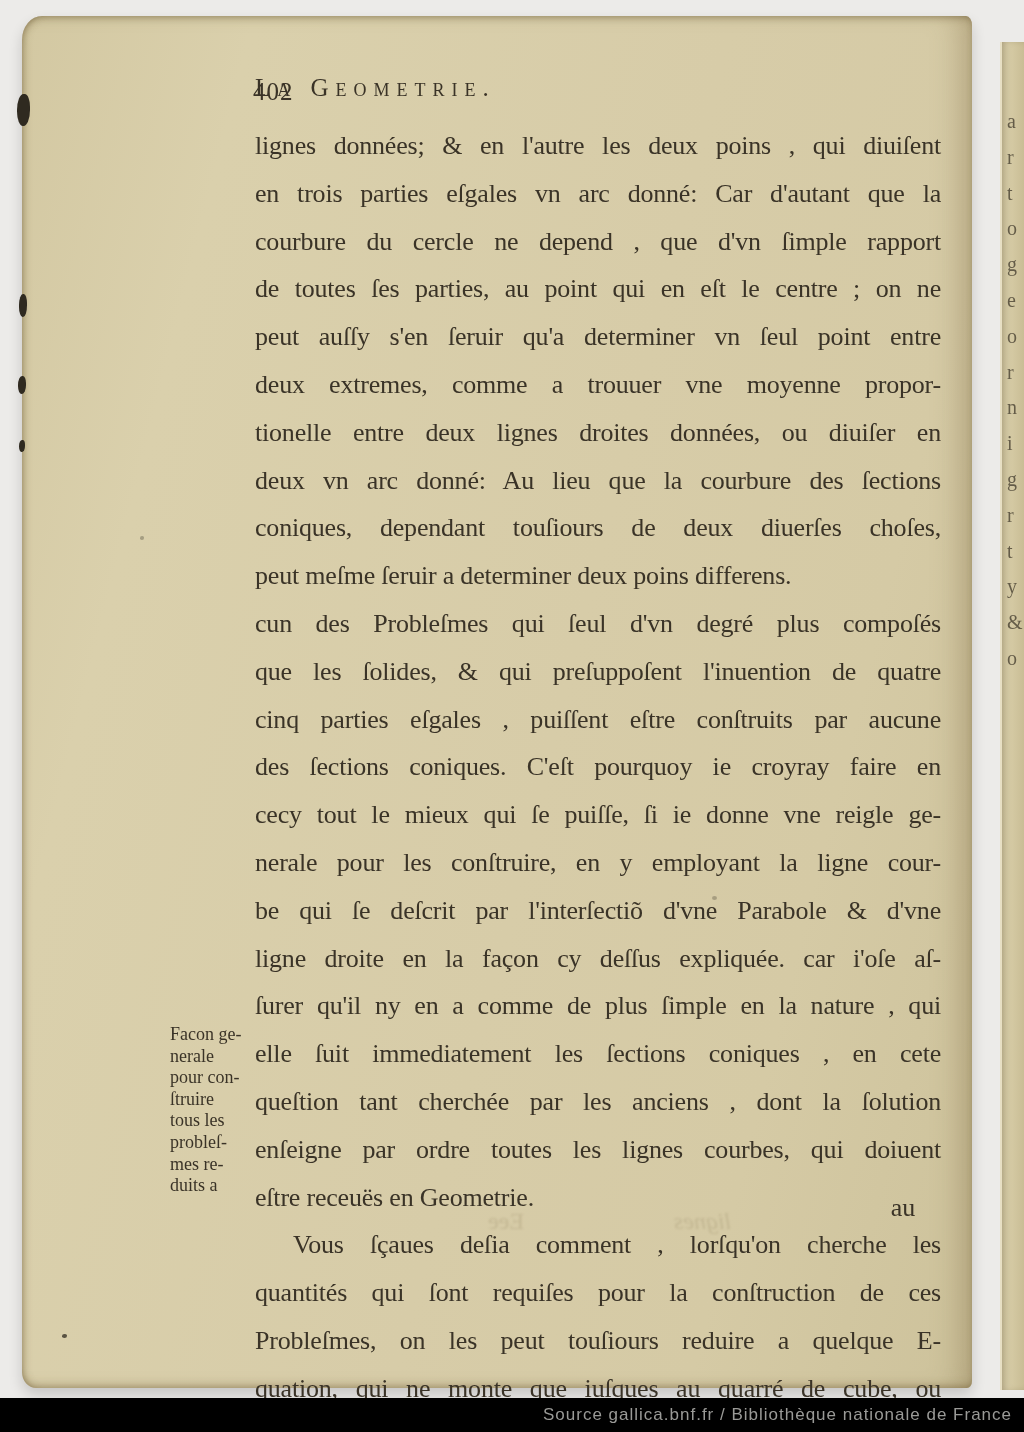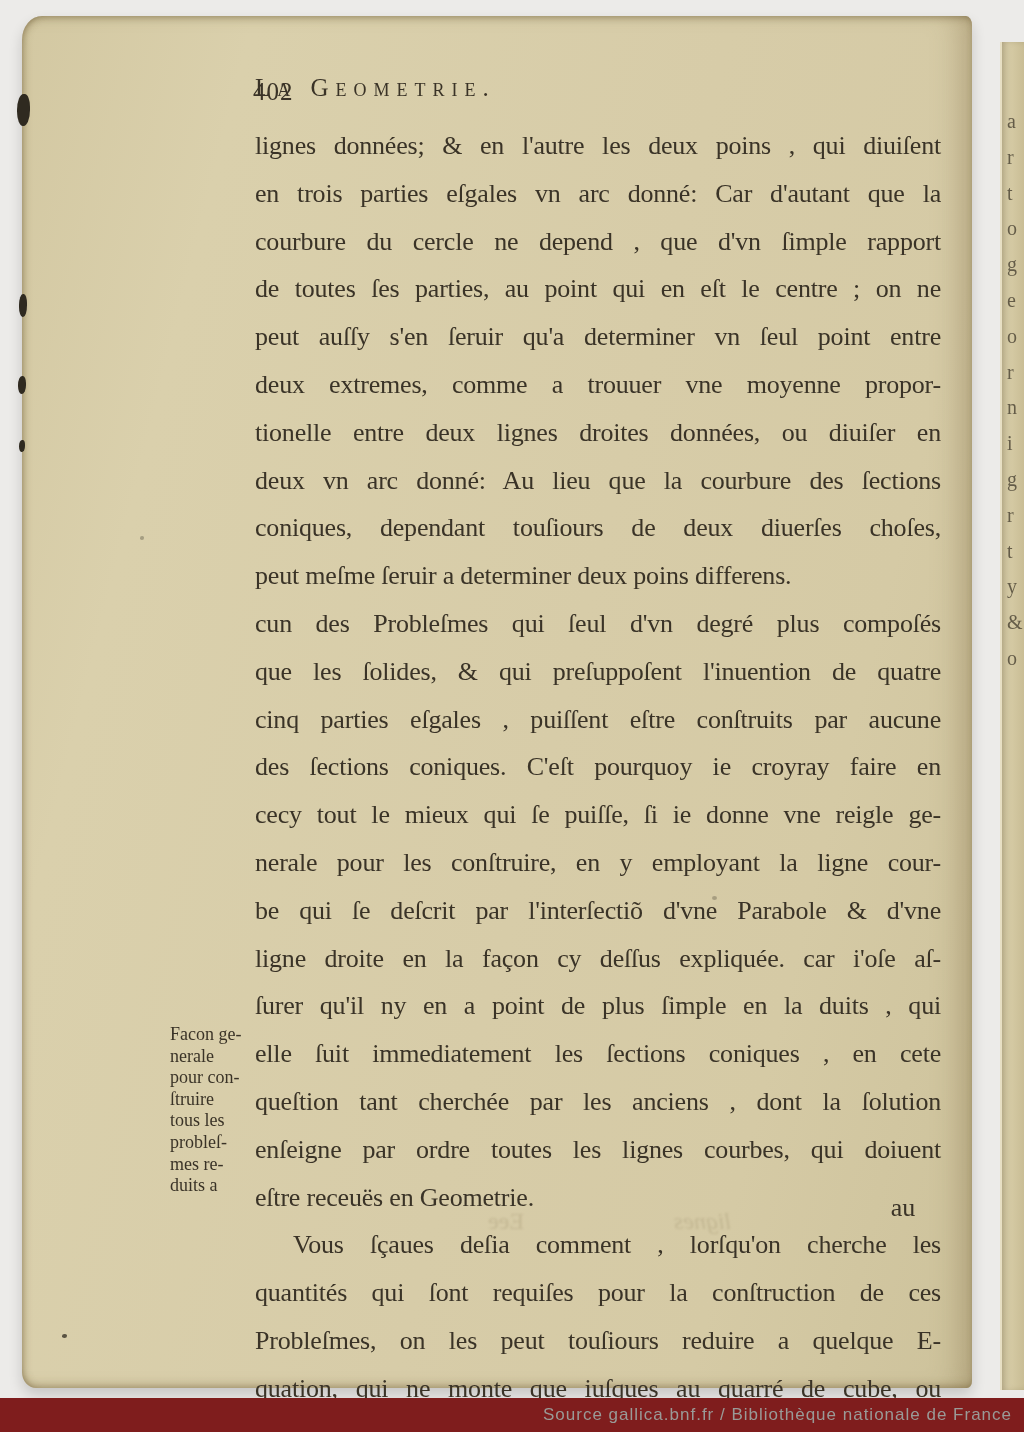--- a/index.html
+++ b/index.html
@@ -74,21 +74,21 @@
   .ghost{
     position:absolute;color:rgba(125,112,75,.20);font-size:24px;
     transform:scaleX(-1);filter:blur(1px);
   }
   .ghost.g1{left:466px;top:1192px;}
   .ghost.g2{left:652px;top:1192px;font-style:italic;}
 
   
   .footer{
     position:absolute;left:0;bottom:0;width:1024px;height:34px;
-    background:#7f1d1d;
+    background:#000000;
     font-family:"Liberation Sans", sans-serif;
     font-size:17px;color:#9a9a97;letter-spacing:1px;
     line-height:34px;text-align:right;box-sizing:border-box;padding-right:12px;
   }
 </style>
 </head>
 <body>
 
 <div class="sheet">
 
@@ -117,21 +117,21 @@
       <div class="bline">coniques, dependant touſiours de deux diuerſes choſes,</div>
       <div class="bline short">peut meſme ſeruir a determiner deux poins differens.</div>
       <div class="bline">cun des Probleſmes qui ſeul d'vn degré plus compoſés</div>
       <div class="bline">que les ſolides, &amp; qui preſuppoſent l'inuention de quatre</div>
       <div class="bline">cinq parties eſgales , puiſſent eſtre conſtruits par aucune</div>
       <div class="bline">des ſections coniques. C'eſt pourquoy ie croyray faire en</div>
       <div class="bline">cecy tout le mieux qui ſe puiſſe, ſi ie donne vne reigle ge-</div>
       <div class="bline">nerale pour les conſtruire, en y employant la ligne cour-</div>
       <div class="bline">be qui ſe deſcrit par l'interſectiõ d'vne Parabole &amp; d'vne</div>
       <div class="bline">ligne droite en la façon cy deſſus expliquée. car i'oſe aſ-</div>
-      <div class="bline">ſurer qu'il ny en a point de plus ſimple en la duits , qui</div>
+      <div class="bline">ſurer qu'il ny en a comme de plus ſimple en la nature , qui</div>
       <div class="bline">elle ſuit immediatement les ſections coniques , en cete</div>
       <div class="bline">queſtion tant cherchée par les anciens , dont la ſolution</div>
       <div class="bline">enſeigne par ordre toutes les lignes courbes, qui doiuent</div>
       <div class="bline short">eſtre receuës en Geometrie.</div>
       <div class="bline ind">Vous ſçaues deſia comment , lorſqu'on cherche les</div>
       <div class="bline">quantités qui ſont requiſes pour la conſtruction de ces</div>
       <div class="bline">Probleſmes, on les peut touſiours reduire a quelque E-</div>
       <div class="bline">quation, qui ne monte que iuſques au quarré de cube, ou</div>
     </div>
 

